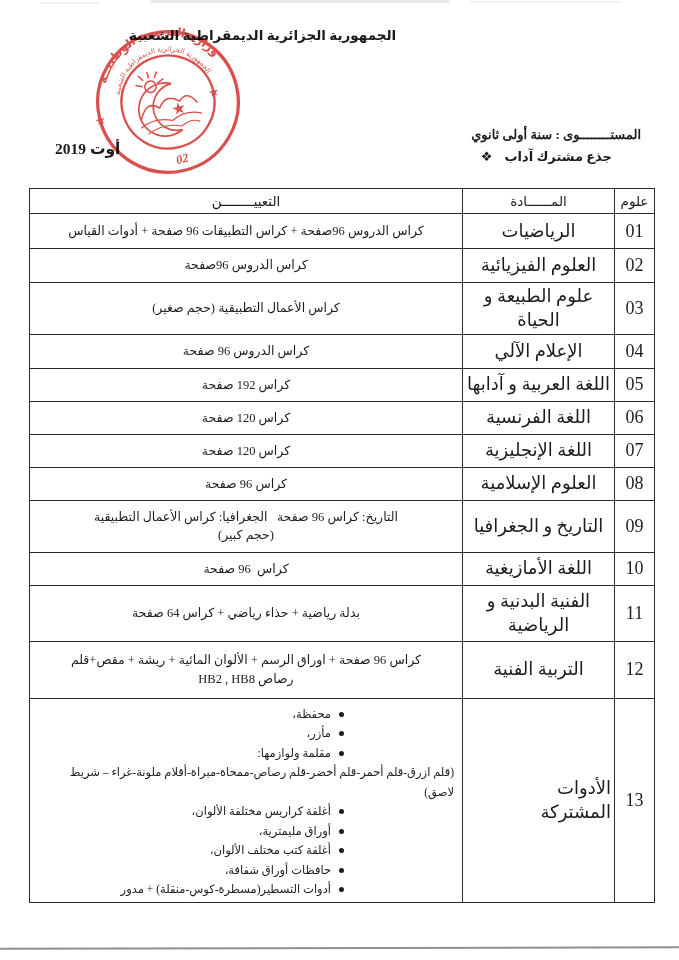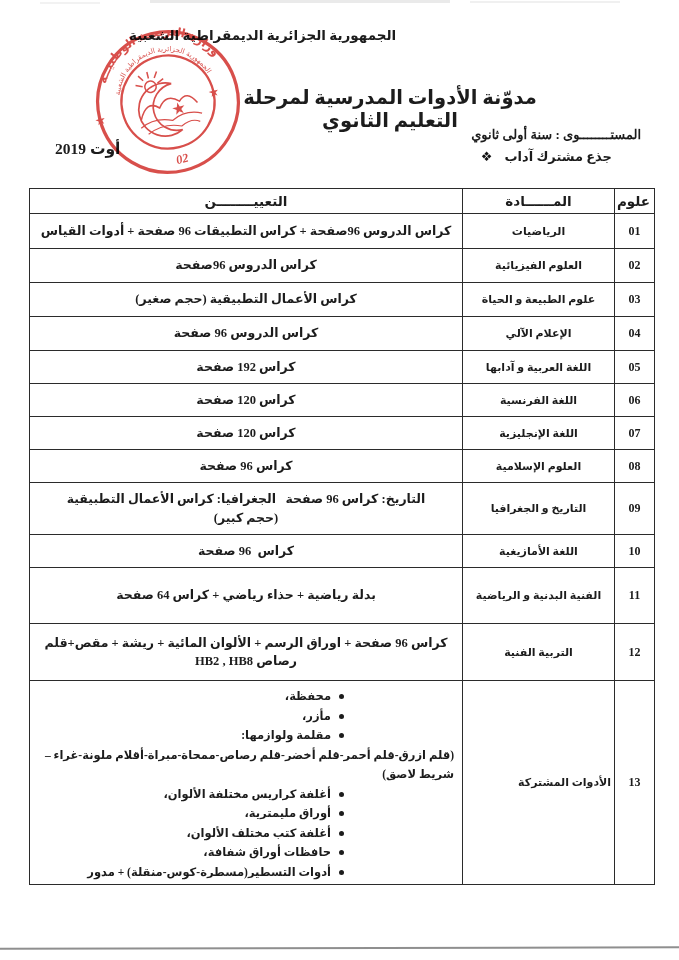--- a/index.html
+++ b/index.html
@@ -44,30 +44,30 @@
   
   table.supplies {
     position:absolute; top:188px; right:24px;
     width:625px; border-collapse:collapse; table-layout:fixed;
     direction:rtl;
   }
   table.supplies td, table.supplies th {
     border:1.4px solid #2b2b2b;
     vertical-align:middle;
     text-align:center;
-    font-weight:bold;
+    font-weight:normal;
     padding:1px 4px;
     overflow:hidden;
   }
   col.c-num { width:40px; }
   col.c-subj { width:152px; }
   col.c-desc { width:433px; }
   th.h { font-size:13.5px; }
-  td.num { font-size:12px; font-weight:normal; font-family:"Liberation Serif",serif; direction:ltr; }
-  td.subj { font-size:11px; line-height:1.35; }
+  td.num { font-size:18px; font-weight:normal; font-family:"Liberation Serif",serif; direction:ltr; }
+  td.subj { font-size:18px; line-height:1.35; }
   td.desc { font-size:12.5px; line-height:1.45; }
   td.desc .line2 { display:block; }
   tr.r13 td.subj { text-align:right; padding-right:3px;padding-left:25px; }
   td.desc.listcell { vertical-align:top; padding:6px 6px 2px 6px; }
   .blist { direction:rtl; text-align:right; }
   .bitem { padding-right:112px; font-size:11.5px; line-height:19.5px;
            display:flex; flex-direction:row; align-items:center; gap:8px; }
   .bdot { width:5px; height:5px; border-radius:50%; background:#1c1c1c; flex:0 0 auto; }
   .bnote { font-size:11.5px; line-height:19.5px; padding:0 2px; }
 
@@ -78,21 +78,20 @@
 <body>
 
 <div class="page">
 
   <div class="artifact a1"></div>
   <div class="artifact a2"></div>
   <div class="artifact a3"></div>
 
   <div class="hdr-line l1">الجمهورية الجزائرية الديمقراطية الشعبية</div>
 
-  <div class="doc-title">مدوّنة الأدوات المدرسية لمرحلة التعليم الثانوي</div>
 
   <div class="level-line">المستــــــــوى : سنة أولى ثانوي</div>
   <div class="branch-line">
     <span class="diamond">❖</span>
     <span>جذع مشترك آداب</span>
   </div>
 
   <div class="date-line">أوت 2019</div>
 
   <svg class="stamp" viewBox="0 0 160 160">

